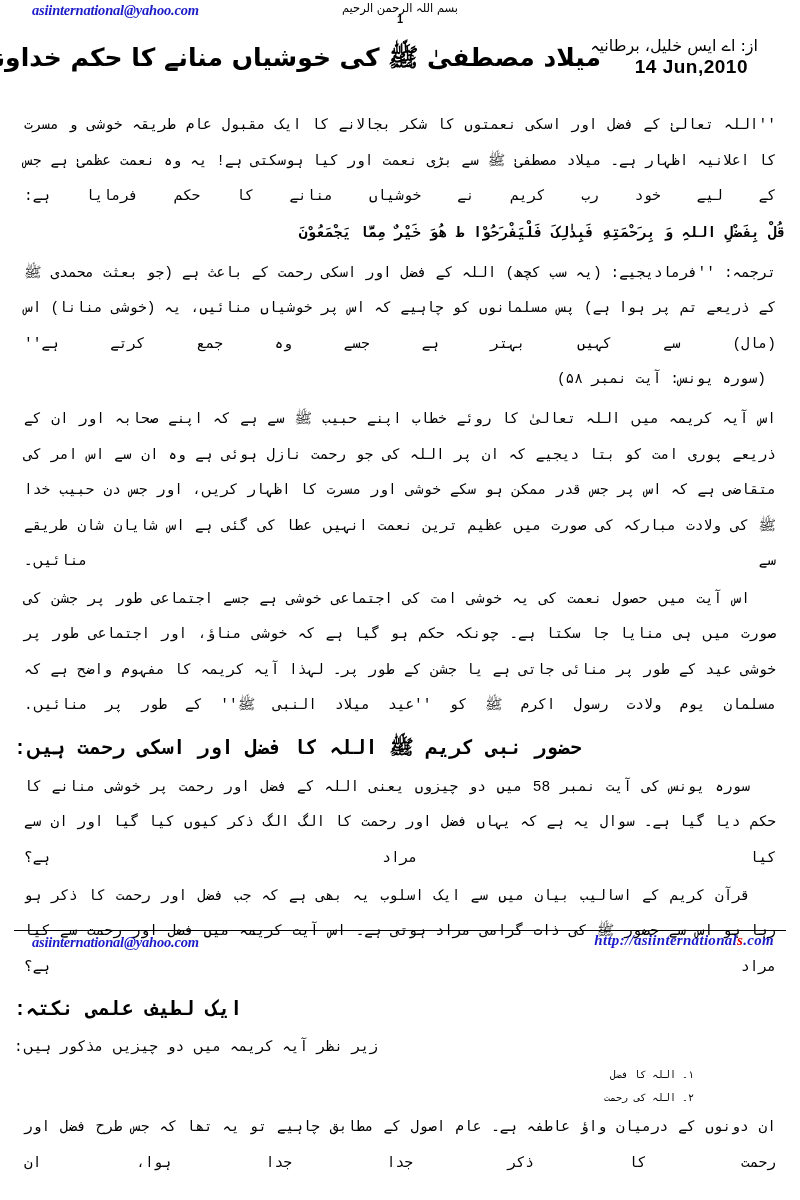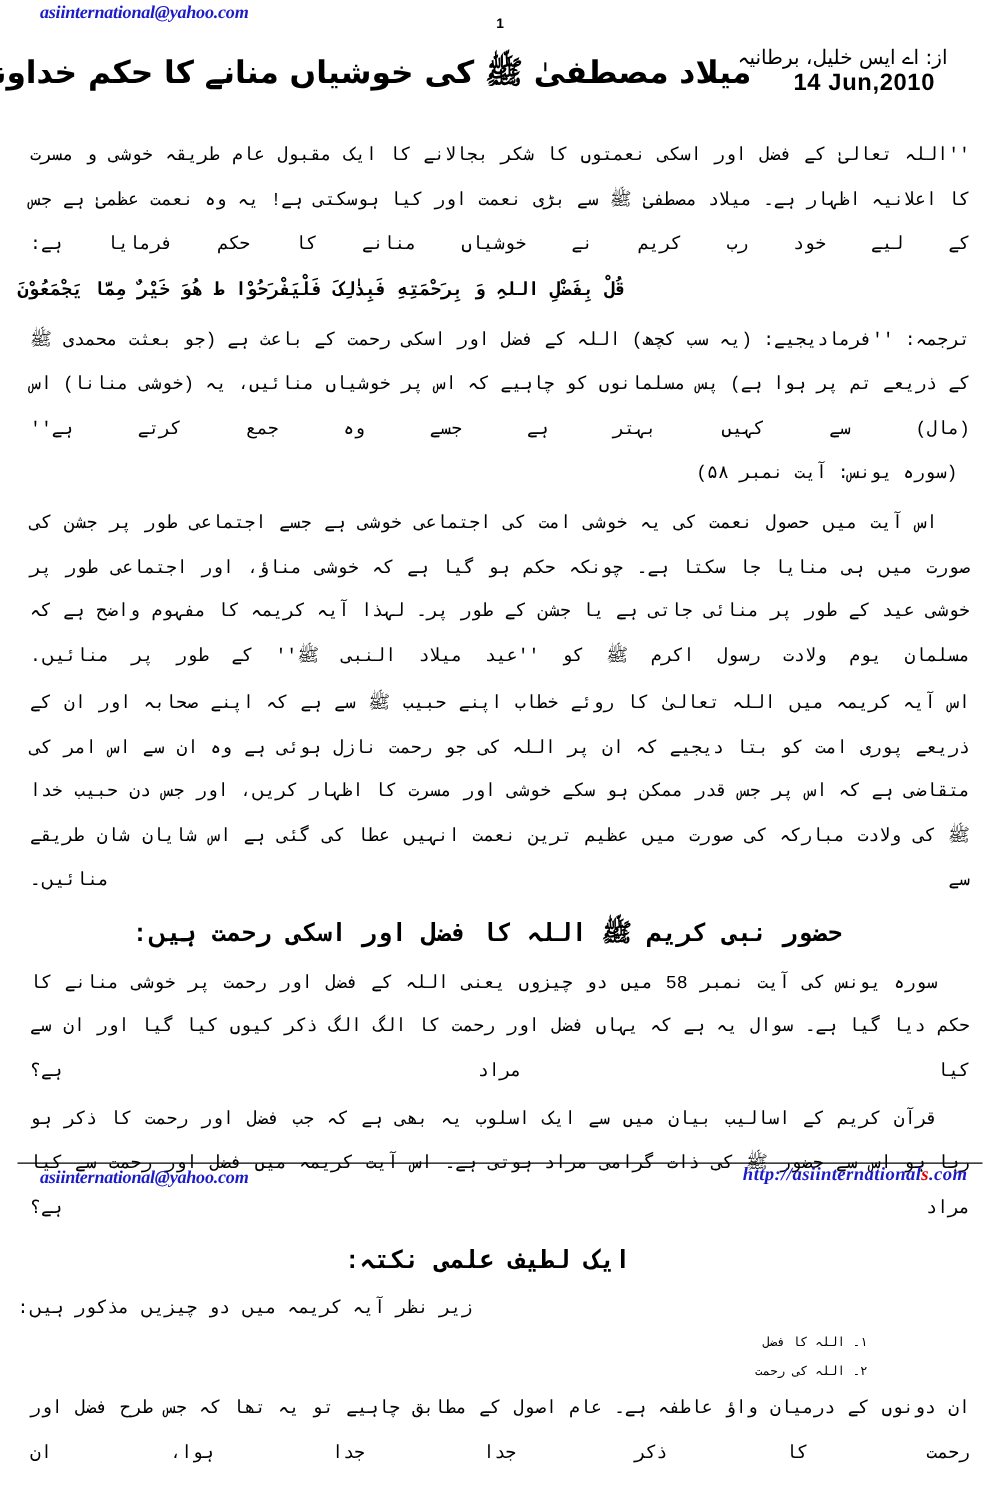--- a/index.html
+++ b/index.html
@@ -112,36 +112,36 @@
     font-size: 14.5px;
     line-height: 2.45;
     margin: 0 0 2px 0;
     padding: 0 10px;
   }
   p.para.indent {
     text-indent: 26px;
   }
   .verse {
     direction: rtl;
-    text-align: left;
+    text-align: right;
     font-size: 14.5px;
     line-height: 2.3;
     margin: 2px 0 6px 0;
     font-weight: bold;
   }
   .citation {
     direction: rtl;
     font-size: 14.5px;
     line-height: 2.2;
     margin: 0 10px 6px 0;
     padding-right: 10px;
   }
   .section-heading {
     direction: rtl;
-    text-align: center;
+    text-align: left;
     font-size: 20px;
     font-weight: bold;
     line-height: 1.9;
     margin: 6px 14px 2px 0;
     padding-right: 6px;
   }
   .list-line {
     direction: rtl;
     text-align: right;
     font-size: 10px;
@@ -203,42 +203,43 @@
     color: #e00000;
   }
 </style>
 </head>
 <body>
 
 <div class="page">
 
   <div class="header-row">
     <div class="email-top">asiinternational@yahoo.com</div>
+    <div class="bismillah">بسم اللہ الرحمن الرحیم</div>
     <div class="page-number">1</div>
   </div>
 
   <div class="title-block">
     <div class="byline">از: اے ایس خلیل، برطانیہ</div>
     <div class="doc-date">14  Jun,2010</div>
     <div class="main-title">میلاد مصطفیٰ ﷺ کی خوشیاں منانے کا حکم خداوندی</div>
   </div>
 
   <div class="body-area">
 
     <p class="para">''اللہ تعالیٰ کے فضل اور اسکی نعمتوں کا شکر بجالانے کا ایک مقبول عام طریقہ خوشی و مسرت کا اعلانیہ اظہار ہے۔ میلاد مصطفیٰ ﷺ سے بڑی نعمت اور کیا ہوسکتی ہے! یہ وہ نعمت عظمیٰ ہے جس کے لیے خود رب کریم نے خوشیاں منانے کا حکم فرمایا ہے:</p>
 
     <div class="verse">قُلْ بِفَضْلِ اللہِ وَ بِرَحْمَتِهِ فَبِذٰلِکَ فَلْيَفْرَحُوْا ط هُوَ خَيْرٌ مِمَّا يَجْمَعُوْنَ</div>
 
     <p class="para">ترجمہ:  ''فرمادیجیے: (یہ سب کچھ) اللہ کے فضل اور اسکی رحمت کے باعث ہے (جو بعثت محمدی ﷺ کے ذریعے تم پر ہوا ہے) پس مسلمانوں کو چاہیے کہ اس پر خوشیاں منائیں، یہ (خوشی منانا) اس (مال) سے کہیں بہتر ہے جسے وہ جمع کرتے ہے''</p>
 
     <div class="citation">(سورہ یونس: آیت نمبر ۵۸)</div>
 
+    <p class="para">اس آیہ کریمہ میں اللہ تعالیٰ کا روئے خطاب اپنے حبیب ﷺ سے ہے کہ اپنے صحابہ اور ان کے ذریعے پوری امت کو بتا دیجیے کہ ان پر اللہ کی جو رحمت نازل ہوئی ہے وہ ان سے اس امر کی متقاضی ہے کہ اس پر جس قدر ممکن ہو سکے خوشی اور مسرت کا اظہار کریں، اور جس دن حبیب خدا ﷺ کی ولادت مبارکہ کی صورت میں عظیم ترین نعمت انہیں عطا کی گئی ہے اس شایان شان طریقے سے منائیں۔</p>
+
     <p class="para indent">اس آیت میں حصول نعمت کی یہ خوشی امت کی اجتماعی خوشی ہے جسے اجتماعی طور پر جشن کی صورت میں ہی منایا جا سکتا ہے۔ چونکہ حکم ہو گیا ہے کہ خوشی مناؤ، اور اجتماعی طور پر خوشی عید کے طور پر منائی جاتی ہے یا جشن کے طور پر۔ لہذا آیہ کریمہ کا مفہوم واضح ہے کہ مسلمان یوم ولادت رسول اکرم ﷺ کو ''عید میلاد النبی ﷺ'' کے طور پر منائیں.</p>
-
-    <p class="para">اس آیہ کریمہ میں اللہ تعالیٰ کا روئے خطاب اپنے حبیب ﷺ سے ہے کہ اپنے صحابہ اور ان کے ذریعے پوری امت کو بتا دیجیے کہ ان پر اللہ کی جو رحمت نازل ہوئی ہے وہ ان سے اس امر کی متقاضی ہے کہ اس پر جس قدر ممکن ہو سکے خوشی اور مسرت کا اظہار کریں، اور جس دن حبیب خدا ﷺ کی ولادت مبارکہ کی صورت میں عظیم ترین نعمت انہیں عطا کی گئی ہے اس شایان شان طریقے سے منائیں۔</p>
 
     <div class="section-heading">حضور نبی کریم ﷺ اللہ کا فضل اور اسکی رحمت ہیں:</div>
 
     <p class="para indent">سورہ یونس کی آیت نمبر 58 میں دو چیزوں یعنی اللہ کے فضل اور رحمت پر خوشی منانے کا حکم دیا گیا ہے۔ سوال یہ ہے کہ یہاں فضل اور رحمت کا الگ الگ ذکر کیوں کیا گیا اور ان سے کیا مراد ہے؟</p>
 
     <p class="para indent">قرآن کریم کے اسالیب بیان میں سے ایک اسلوب یہ بھی ہے کہ جب فضل اور رحمت کا ذکر ہو رہا ہو اس سے حضور ﷺ کی ذات گرامی مراد ہوتی ہے۔ اس آیت کریمہ میں فضل اور رحمت سے کیا مراد ہے؟</p>
 
     <div class="section-heading">ایک لطیف علمی نکتہ:</div>
 
     <div class="lead-line">زیر نظر آیہ کریمہ میں دو چیزیں مذکور ہیں:</div>

